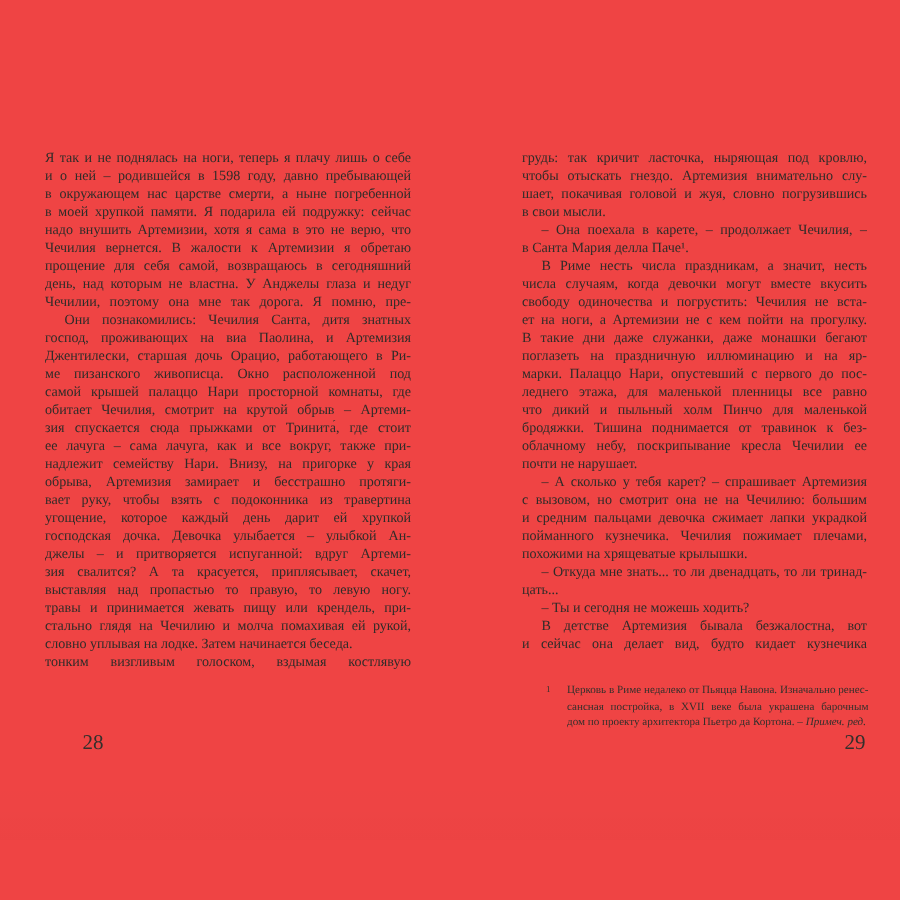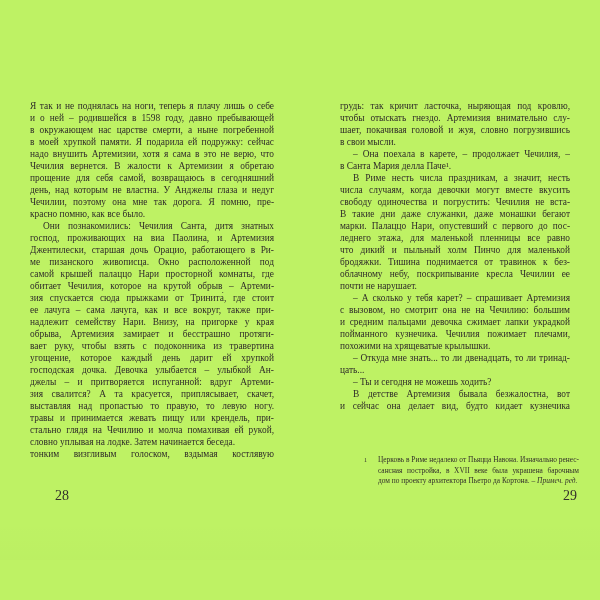--- a/index.html
+++ b/index.html
@@ -3,35 +3,35 @@
 <meta charset="utf-8">
 <style>
   html,body{margin:0;padding:0;}
   body{
     width:600px;height:600px;
     background:#ffffff;
     font-family:"Liberation Serif","DejaVu Serif",serif;
   }
   .spread{
     position:relative;width:600px;height:600px;
-    background:#bef264;
+    background:#ef4444;
     overflow:hidden;
   }
   .spread::after{
     content:"";position:absolute;left:0;right:0;bottom:40px;height:40px;
     background:linear-gradient(180deg,rgba(0,0,0,0) 0%,rgba(0,0,0,0.012) 100%);
     pointer-events:none;
   }
   .column{
     position:absolute;
     color:#2f2c29;
     font-size:9.4px;
   }
   .column.left-col{left:30px;top:100px;width:244px;}
-  .column.right-col{left:340px;top:100px;width:230px;}
+  .column.right-col{left:348px;top:100px;width:230px;}
   .line{
     height:12px;line-height:12px;
     overflow:hidden;
     text-align:left;
     white-space:normal;
   }
   .line.just{text-align:justify;text-align-last:justify;}
   .line.ind{text-indent:13px;}
   .footnote{
     position:absolute;left:378px;top:455px;width:201px;
@@ -62,27 +62,26 @@
   <div class="column left-col">
       <div class="line just">Я так и не поднялась на ноги, теперь я плачу лишь о себе</div>
       <div class="line just">и о ней – родившейся в 1598 году, давно пребывающей</div>
       <div class="line just">в окружающем нас царстве смерти, а ныне погребенной</div>
       <div class="line just">в моей хрупкой памяти. Я подарила ей подружку: сейчас</div>
       <div class="line just">надо внушить Артемизии, хотя я сама в это не верю, что</div>
       <div class="line just">Чечилия вернется. В жалости к Артемизии я обретаю</div>
       <div class="line just">прощение для себя самой, возвращаюсь в сегодняшний</div>
       <div class="line just">день, над которым не властна. У Анджелы глаза и недуг</div>
       <div class="line just">Чечилии, поэтому она мне так дорога. Я помню, пре-</div>
-      <div class="line">красно помню, как все было.</div>
       <div class="line just ind">Они познакомились: Чечилия Санта, дитя знатных</div>
       <div class="line just">господ, проживающих на виа Паолина, и Артемизия</div>
       <div class="line just">Джентилески, старшая дочь Орацио, работающего в Ри-</div>
       <div class="line just">ме пизанского живописца. Окно расположенной под</div>
       <div class="line just">самой крышей палаццо Нари просторной комнаты, где</div>
-      <div class="line just">обитает Чечилия, которое на крутой обрыв – Артеми-</div>
+      <div class="line just">обитает Чечилия, смотрит на крутой обрыв – Артеми-</div>
       <div class="line just">зия спускается сюда прыжками от Тринита́, где стоит</div>
       <div class="line just">ее лачуга – сама лачуга, как и все вокруг, также при-</div>
       <div class="line just">надлежит семейству Нари. Внизу, на пригорке у края</div>
       <div class="line just">обрыва, Артемизия замирает и бесстрашно протяги-</div>
       <div class="line just">вает руку, чтобы взять с подоконника из травертина</div>
       <div class="line just">угощение, которое каждый день дарит ей хрупкой</div>
       <div class="line just">господская дочка. Девочка улыбается – улыбкой Ан-</div>
       <div class="line just">джелы – и притворяется испуганной: вдруг Артеми-</div>
       <div class="line just">зия свалится? А та красуется, приплясывает, скачет,</div>
       <div class="line just">выставляя над пропастью то правую, то левую ногу.</div>
@@ -95,21 +94,23 @@
   <div class="column right-col">
       <div class="line just">грудь: так кричит ласточка, ныряющая под кровлю,</div>
       <div class="line just">чтобы отыскать гнездо. Артемизия внимательно слу-</div>
       <div class="line just">шает, покачивая головой и жуя, словно погрузившись</div>
       <div class="line">в свои мысли.</div>
       <div class="line just ind">– Она поехала в карете, – продолжает Чечилия, –</div>
       <div class="line">в Санта Мария делла Паче¹.</div>
       <div class="line just ind">В Риме несть числа праздникам, а значит, несть</div>
       <div class="line just">числа случаям, когда девочки могут вместе вкусить</div>
       <div class="line just">свободу одиночества и погрустить: Чечилия не вста-</div>
+      <div class="line just">ет на ноги, а Артемизии не с кем пойти на прогулку.</div>
       <div class="line just">В такие дни даже служанки, даже монашки бегают</div>
+      <div class="line just">поглазеть на праздничную иллюминацию и на яр-</div>
       <div class="line just">марки. Палаццо Нари, опустевший с первого до пос-</div>
       <div class="line just">леднего этажа, для маленькой пленницы все равно</div>
       <div class="line just">что дикий и пыльный холм Пинчо для маленькой</div>
       <div class="line just">бродяжки. Тишина поднимается от травинок к без-</div>
       <div class="line just">облачному небу, поскрипывание кресла Чечилии ее</div>
       <div class="line">почти не нарушает.</div>
       <div class="line just ind">– А сколько у тебя карет? – спрашивает Артемизия</div>
       <div class="line just">с вызовом, но смотрит она не на Чечилию: большим</div>
       <div class="line just">и средним пальцами девочка сжимает лапки украдкой</div>
       <div class="line just">пойманного кузнечика. Чечилия пожимает плечами,</div>

